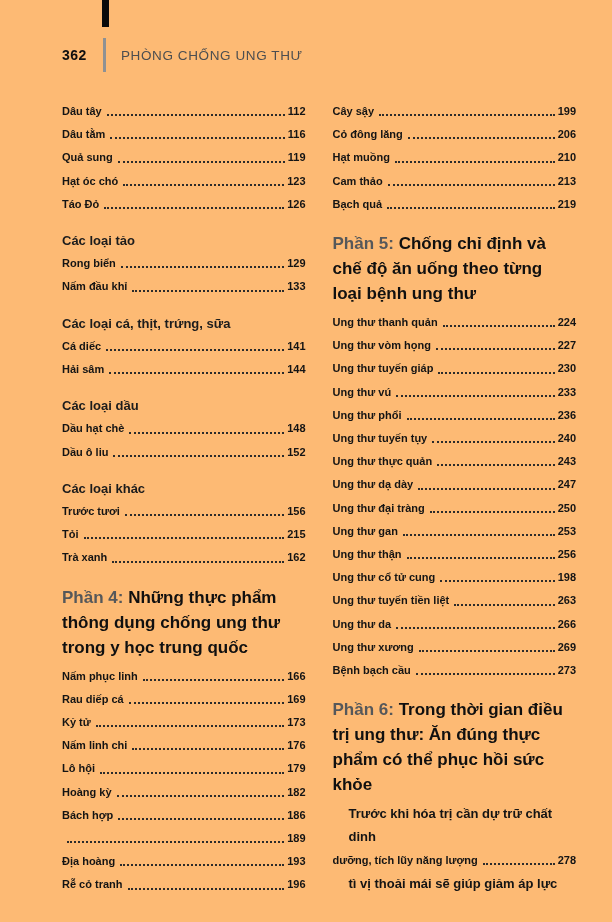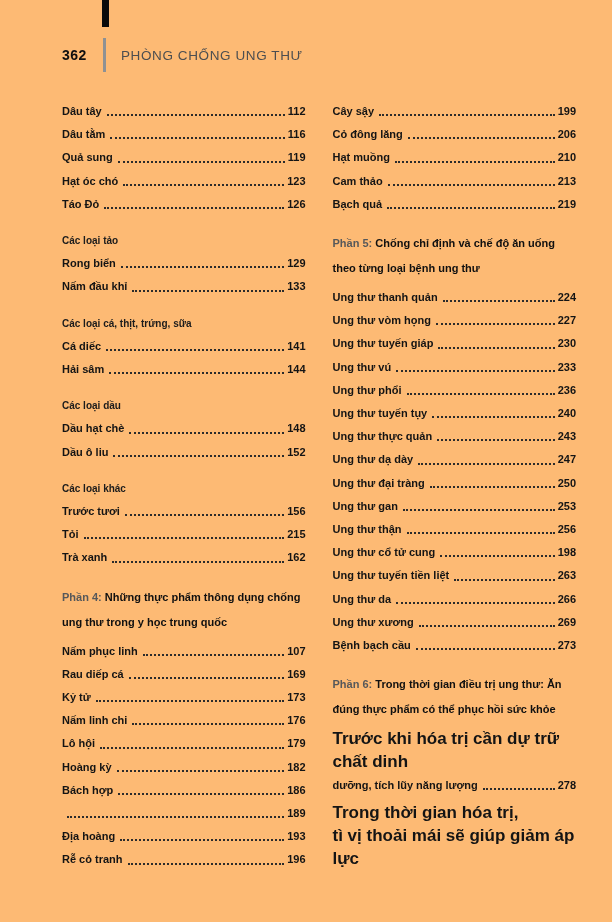--- a/index.html
+++ b/index.html
@@ -47,29 +47,29 @@
     border-bottom:2px dotted #2b2b2b;
     margin:0 3px 0 5px;
     align-self:flex-end;
     position:relative;
     bottom:7px;
     min-width:8px;
   }
   .entry .pg{flex:0 0 auto;}
   .section{
     margin-top:13px;
-    line-height:23.2px;font-size:10px;font-weight:700;color:#1c1c1c;
+    line-height:23.2px;font-size:13px;font-weight:700;color:#1c1c1c;
   }
   .part{
     margin-top:15px;margin-bottom:5px;
-    line-height:25px;font-size:11px;font-weight:700;color:#101010;
+    line-height:25px;font-size:17px;font-weight:700;color:#101010;
   }
   .part .part-prefix{color:#56585a;}
   .textline{
-    line-height:23.2px;font-size:17px;font-weight:700;
+    line-height:23.2px;font-size:13px;font-weight:700;margin-left:16px;
   }
   .gap-before{margin-top:4px;}
 </style>
 </head>
 <body>
 
 <div class="page">
   <div class="top-tab"></div>
 
   <div class="header">
@@ -151,21 +151,21 @@
         </div>
         <div class="entry">
           <span class="lbl">Trà xanh</span>
           <span class="leader"></span>
           <span class="pg">162</span>
         </div>
         <div class="part"><span class="part-prefix">Phần 4:</span><span> Những thực phẩm thông dụng chống ung thư trong y học trung quốc</span></div>
         <div class="entry">
           <span class="lbl">Nấm phục linh</span>
           <span class="leader"></span>
-          <span class="pg">107</span>
+          <span class="pg">166</span>
         </div>
         <div class="entry">
           <span class="lbl">Rau diếp cá</span>
           <span class="leader"></span>
           <span class="pg">169</span>
         </div>
         <div class="entry">
           <span class="lbl">Kỷ tử</span>
           <span class="leader"></span>
           <span class="pg">173</span>
@@ -312,17 +312,16 @@
           <span class="leader"></span>
           <span class="pg">273</span>
         </div>
         <div class="part"><span class="part-prefix">Phần 6:</span><span> Trong thời gian điều trị ung thư: Ăn đúng thực phẩm có thể phục hồi sức khỏe</span></div>
         <div class="textline">Trước khi hóa trị cần dự trữ chất dinh</div>
         <div class="entry">
           <span class="lbl">dưỡng, tích lũy năng lượng</span>
           <span class="leader"></span>
           <span class="pg">278</span>
         </div>
-        <div class="textline gap-before">Trong thời gian hóa trị,</div>
         <div class="textline">tì vị thoải mái sẽ giúp giảm áp lực</div>
       </div>
   </div>
 </div>
 
 </body></html>

